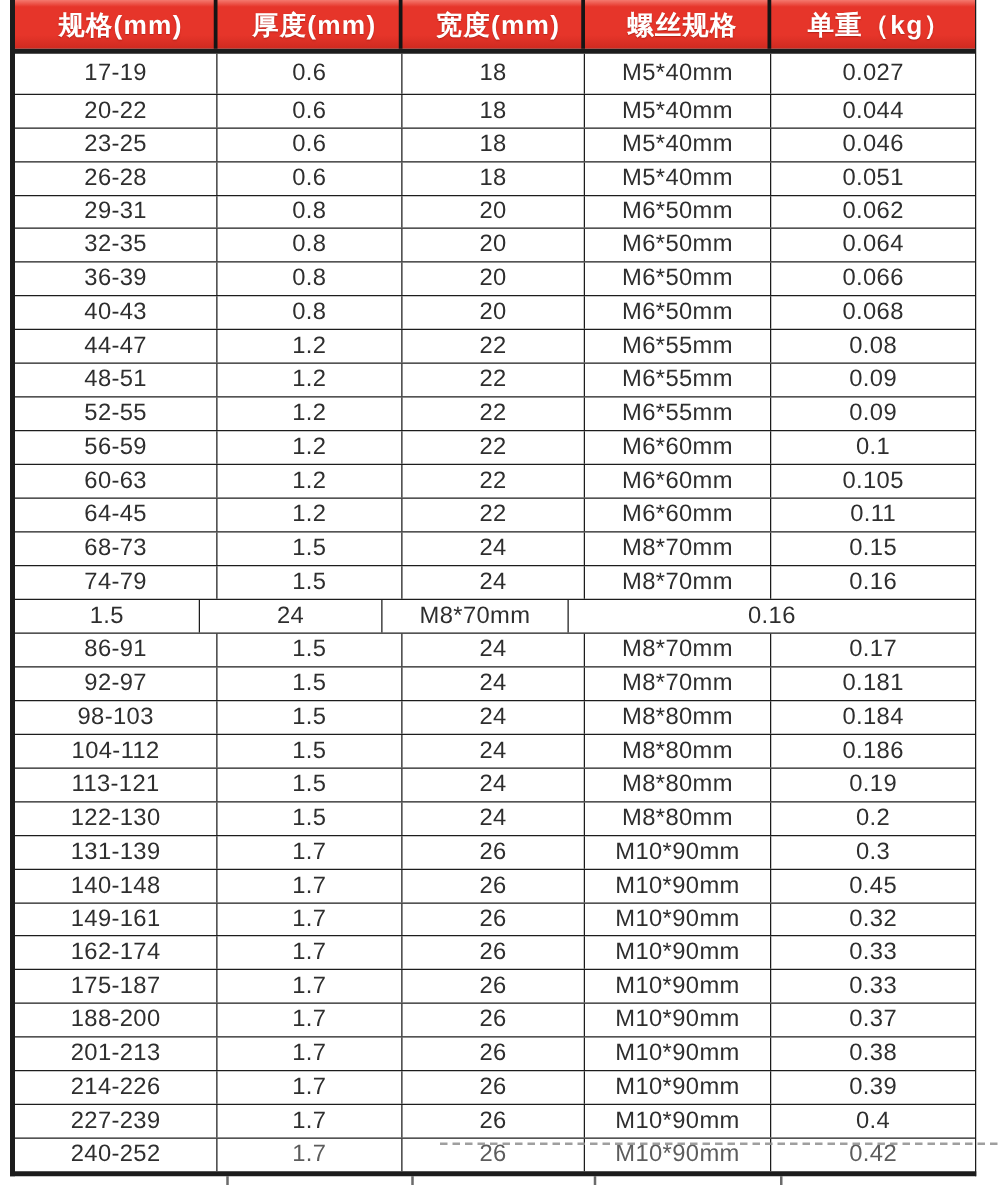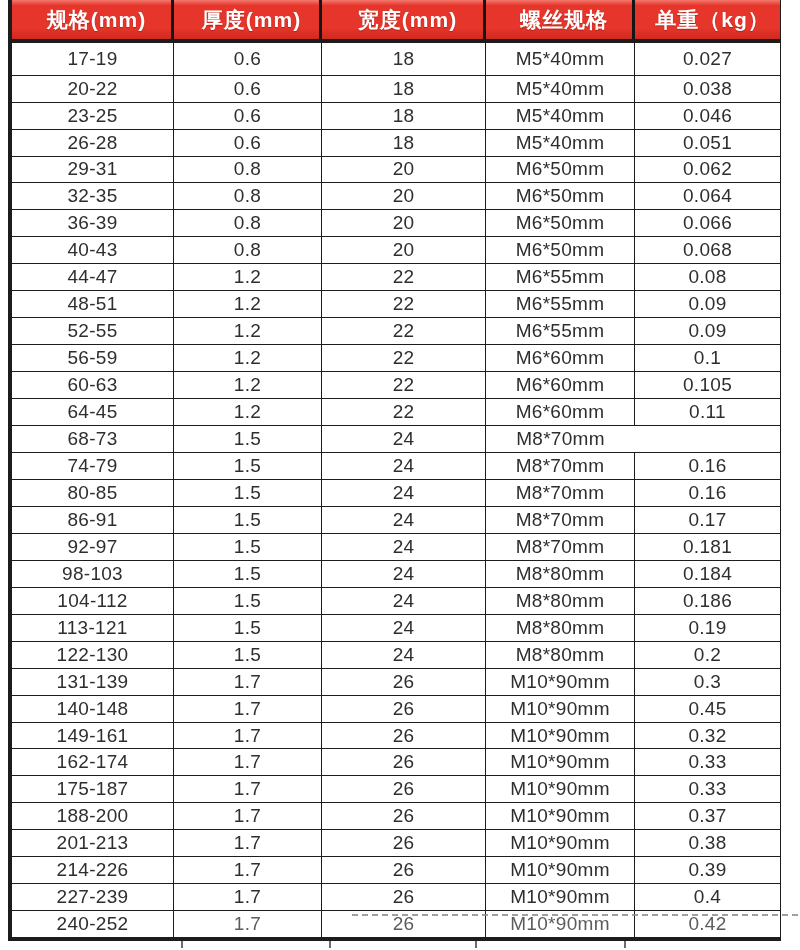--- a/index.html
+++ b/index.html
@@ -33,21 +33,21 @@
   .tbody{display:flex;flex-direction:column;height:894px;}
   .row{flex:1;display:flex;border-bottom:1.5px solid var(--border,#1c1c1c);box-sizing:border-box;}
   .row:first-child{flex:1.22;text-align:right;}
   .row:last-child{border-bottom:none;}
   .cell{
     box-sizing:border-box;display:flex;align-items:center;justify-content:center;
     border-right:1.5px solid var(--border,#1c1c1c);
     font-size:19px;color:var(--btext,#2e2e2e);letter-spacing:.3px;white-space:nowrap;
   }
   .cell:last-child{border-right:none;}
-  .c0{width:162px;} .c1{width:148px;} .c2{width:164px;} .c3{width:149px;} .c4{flex:1;}
+  .c0{width:162px;} .c1{width:148px;} .c2{width:146px;} .c3{width:149px;} .c4{flex:1;}
   .row:last-child .cell:not(.c0){color:#5c5c5c;}
   
   .wm-dash{
     position:absolute;top:914px;left:352px;width:446px;height:0;
     border-top:2px dashed var(--wm,#8f8f8f);opacity:.85;pointer-events:none;
   }
   
   .stub{position:absolute;top:941px;width:2px;height:7px;background:#3a3a3a;opacity:.75;}
   .stub.s0{left:181px;} .stub.s1{left:329px;} .stub.s2{left:475px;} .stub.s3{left:624px;}
 </style>
@@ -73,21 +73,21 @@
         <div class="cell c2">18</div>
         <div class="cell c3">M5*40mm</div>
         <div class="cell c4">0.027</div>
       </div>
 
       <div class="row">
         <div class="cell c0">20-22</div>
         <div class="cell c1">0.6</div>
         <div class="cell c2">18</div>
         <div class="cell c3">M5*40mm</div>
-        <div class="cell c4">0.038</div>
+        <div class="cell c4">0.044</div>
       </div>
 
       <div class="row">
         <div class="cell c0">23-25</div>
         <div class="cell c1">0.6</div>
         <div class="cell c2">18</div>
         <div class="cell c3">M5*40mm</div>
         <div class="cell c4">0.046</div>
       </div>
 
@@ -177,32 +177,32 @@
         <div class="cell c2">22</div>
         <div class="cell c3">M6*60mm</div>
         <div class="cell c4">0.11</div>
       </div>
 
       <div class="row">
         <div class="cell c0">68-73</div>
         <div class="cell c1">1.5</div>
         <div class="cell c2">24</div>
         <div class="cell c3">M8*70mm</div>
+        <div class="cell c4">0.15</div>
       </div>
 
       <div class="row">
         <div class="cell c0">74-79</div>
         <div class="cell c1">1.5</div>
         <div class="cell c2">24</div>
         <div class="cell c3">M8*70mm</div>
         <div class="cell c4">0.16</div>
       </div>
 
       <div class="row">
-        <div class="cell c0">80-85</div>
         <div class="cell c1">1.5</div>
         <div class="cell c2">24</div>
         <div class="cell c3">M8*70mm</div>
         <div class="cell c4">0.16</div>
       </div>
 
       <div class="row">
         <div class="cell c0">86-91</div>
         <div class="cell c1">1.5</div>
         <div class="cell c2">24</div>

